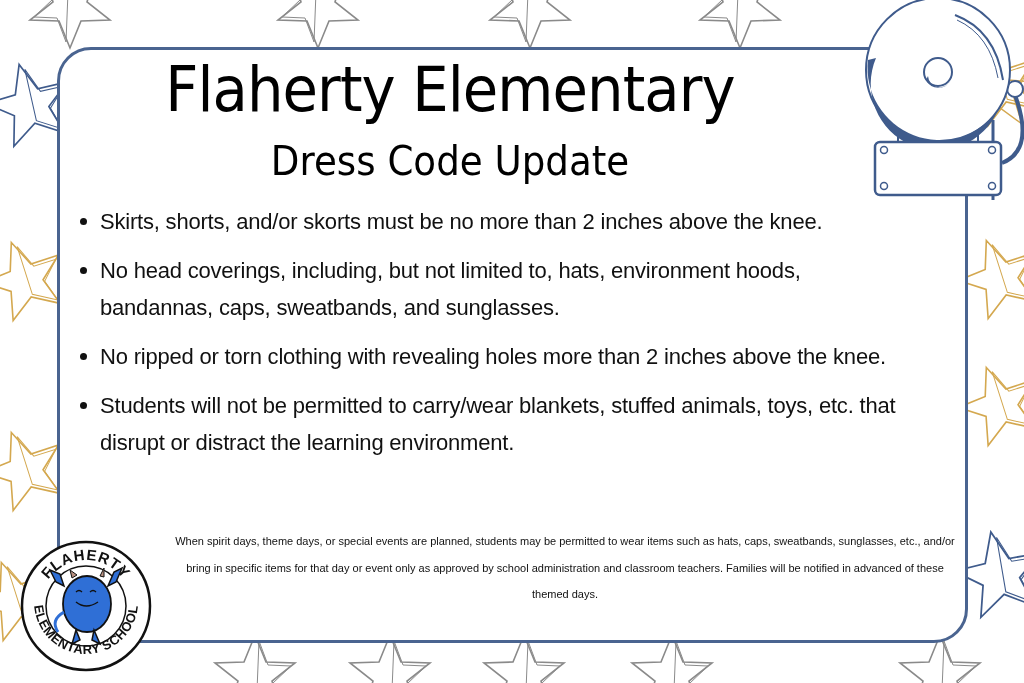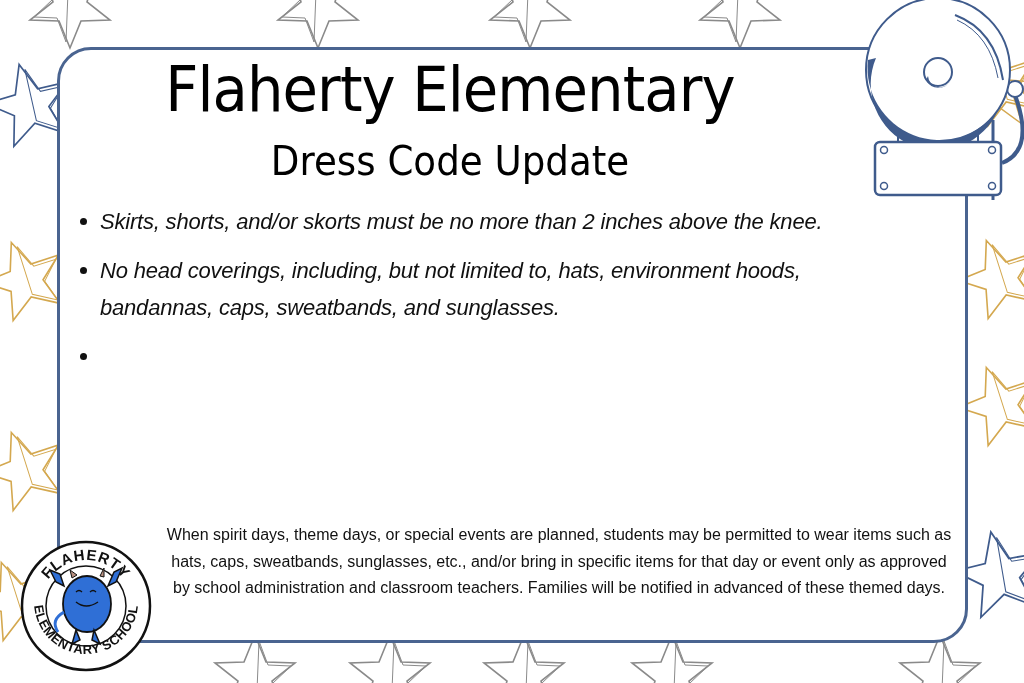--- a/index.html
+++ b/index.html
@@ -19,34 +19,34 @@
     font-family: "DejaVu Sans", sans-serif; font-size: 62px; line-height: 76px;
     color: #000; letter-spacing: -1px; font-weight: normal; margin: 0;
     transform: scaleX(0.93); transform-origin: center;
   }
   .subtitle {
     position: absolute; left: 60px; top: 136px; width: 780px; text-align: center;
     font-family: "DejaVu Sans", sans-serif; font-size: 40px; line-height: 50px;
     color: #000; font-weight: normal; margin: 0;
     transform: scaleX(0.93); transform-origin: center;
   }
-  .rules { position: absolute; left: 78px; top: 203px; width: 840px; margin: 0; padding: 0; list-style: none; font-style: italic; }
+  .rules { position: absolute; left: 78px; top: 203px; width: 840px; margin: 0; padding: 0; list-style: none; }
   .rule {
     position: relative; padding-left: 22px;
     font-family: "Liberation Sans", sans-serif; font-size: 22px; line-height: 37px;
     color: #111; margin-bottom: 12px; letter-spacing: -0.2px;
   }
   .rule .bullet {
     position: absolute; left: 2px; top: 15px; width: 7px; height: 7px; border-radius: 50%;
     background: #111;
   }
   .note {
     position: absolute; left: 160px; top: 518px; width: 790px; text-align: center;
-    font-family: "Liberation Sans", sans-serif; font-size: 16px; line-height: 26.5px;
-    color: #111; margin: 4px;
+    font-family: "Liberation Sans", sans-serif; font-size: 11px; line-height: 26.5px;
+    color: #111; margin: 10px;
   }
   .bell { position: absolute; left: 830px; top: 0; width: 194px; height: 200px; }
   .logo { position: absolute; left: 20px; top: 540px; width: 132px; height: 132px; }
 </style>
 </head>
 <body>
 
 <svg class="bg-stars" viewBox="0 0 1024 683">
   <defs>
     <g id="star">
@@ -94,20 +94,25 @@
   <li class="rule">
     <span class="bullet"></span>
     <span>Skirts, shorts, and/or skorts must be no more than 2 inches above the knee.</span>
   </li>
   <li class="rule" style="padding-right:60px;">
     <span class="bullet"></span>
     <span>No head coverings, including, but not limited to, hats, environment hoods, bandannas, caps, sweatbands, and sunglasses.</span>
   </li>
   <li class="rule" style="padding-right:20px;">
     <span class="bullet"></span>
+    <span>No ripped or torn clothing with revealing holes more than 2 inches above the knee.</span>
+  </li>
+  <li class="rule" style="padding-right:10px;">
+    <span class="bullet"></span>
+    <span>Students will not be permitted to carry/wear blankets, stuffed animals, toys, etc. that disrupt or distract the learning environment.</span>
   </li>
 </ul>
 
 <p class="note">When spirit days, theme days, or special events are planned, students may be permitted to wear items such as hats, caps, sweatbands, sunglasses, etc., and/or bring in specific items for that day or event only as approved by school administration and classroom teachers. Families will be notified in advanced of these themed days.</p>
 
 <svg class="bell" viewBox="0 0 194 200">
 
   <polygon points="170,55 178,80 205,82 184,98 192,124 170,108 150,124 156,98 136,82 162,80" fill="none" stroke="#d4a84f" stroke-width="1.4"></polygon>
 
   <line x1="163" y1="120" x2="163" y2="200" stroke="#3f5b8c" stroke-width="3"></line>

